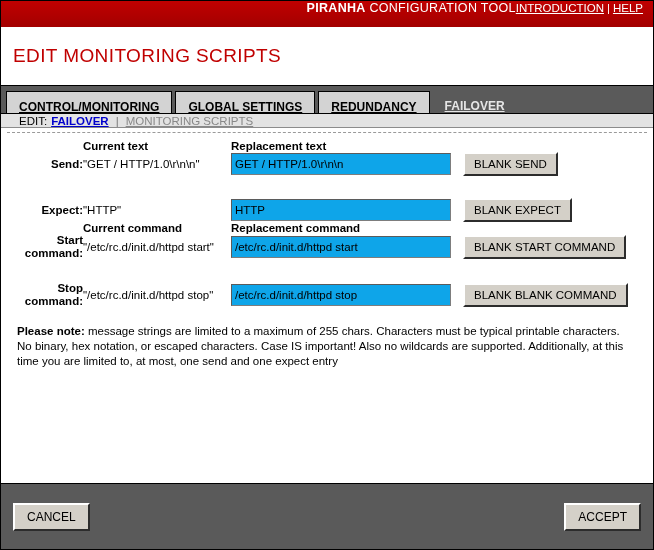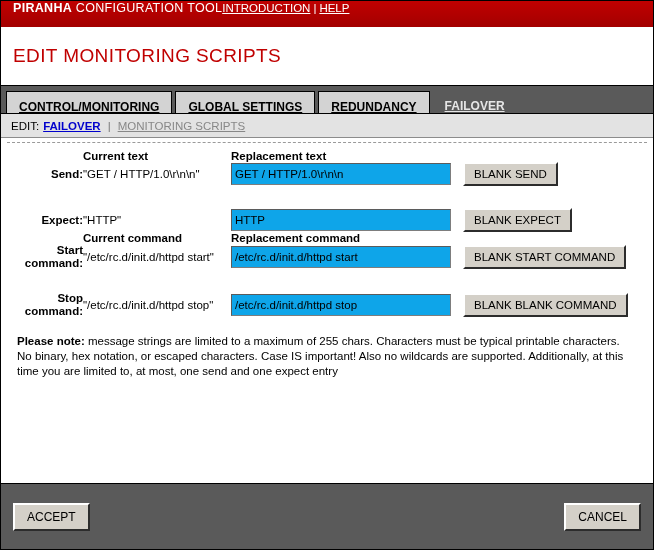--- a/index.html
+++ b/index.html
@@ -24,21 +24,21 @@
     background: #ffffff;
   }
 
   
   .topbar {
     height: 26px;
     background: #b30000;
     background: linear-gradient(to bottom, #c00000 0%, #a30000 100%);
     display: flex;
     align-items: center;
-    justify-content: flex-start;
+    justify-content: flex-end;
     padding: 0 10px 12px 12px;
     box-sizing: border-box;
     color: #ffffff;
   }
   .brand {
     font-size: 12.5px;
     letter-spacing: 0.3px;
     white-space: nowrap;
   }
   .brand .brand-strong {
@@ -102,26 +102,26 @@
   .tab.active {
     background: #5a5a5a;
     color: #e6e6e6;
     border: none;
     text-decoration: underline;
     font-weight: bold;
   }
 
   
   .crumbbar {
-    height: 24px;
+    height: 14px;
     background: #e3e3e3;
     border-bottom: 1px solid #8c8c8c;
     display: flex;
     align-items: center;
-    padding-left: 10px;
+    padding-left: 18px;
     box-sizing: border-box;
     font-size: 11.5px;
   }
   .crumbbar .crumb-label {
     color: #000000;
     margin-right: 4px;
   }
   .crumbbar .crumb-link {
     color: #0000cc;
     text-decoration: underline;
@@ -349,17 +349,17 @@
       </tr>
     </tbody>
       </table>
 
     <div class="note">
       <b>Please note:</b><span> message strings are limited to a maximum of 255 chars. Characters must be typical printable characters. No binary, hex notation, or escaped characters. Case IS important! Also no wildcards are supported. Additionally, at this time you are limited to, at most, one send and one expect entry</span>
     </div>
   </div>
 
   <div class="footer">
+    <span class="btn">CANCEL</span>
     <span class="btn">ACCEPT</span>
-    <span class="btn">CANCEL</span>
   </div>
 
 </div>
 
 </body></html>

